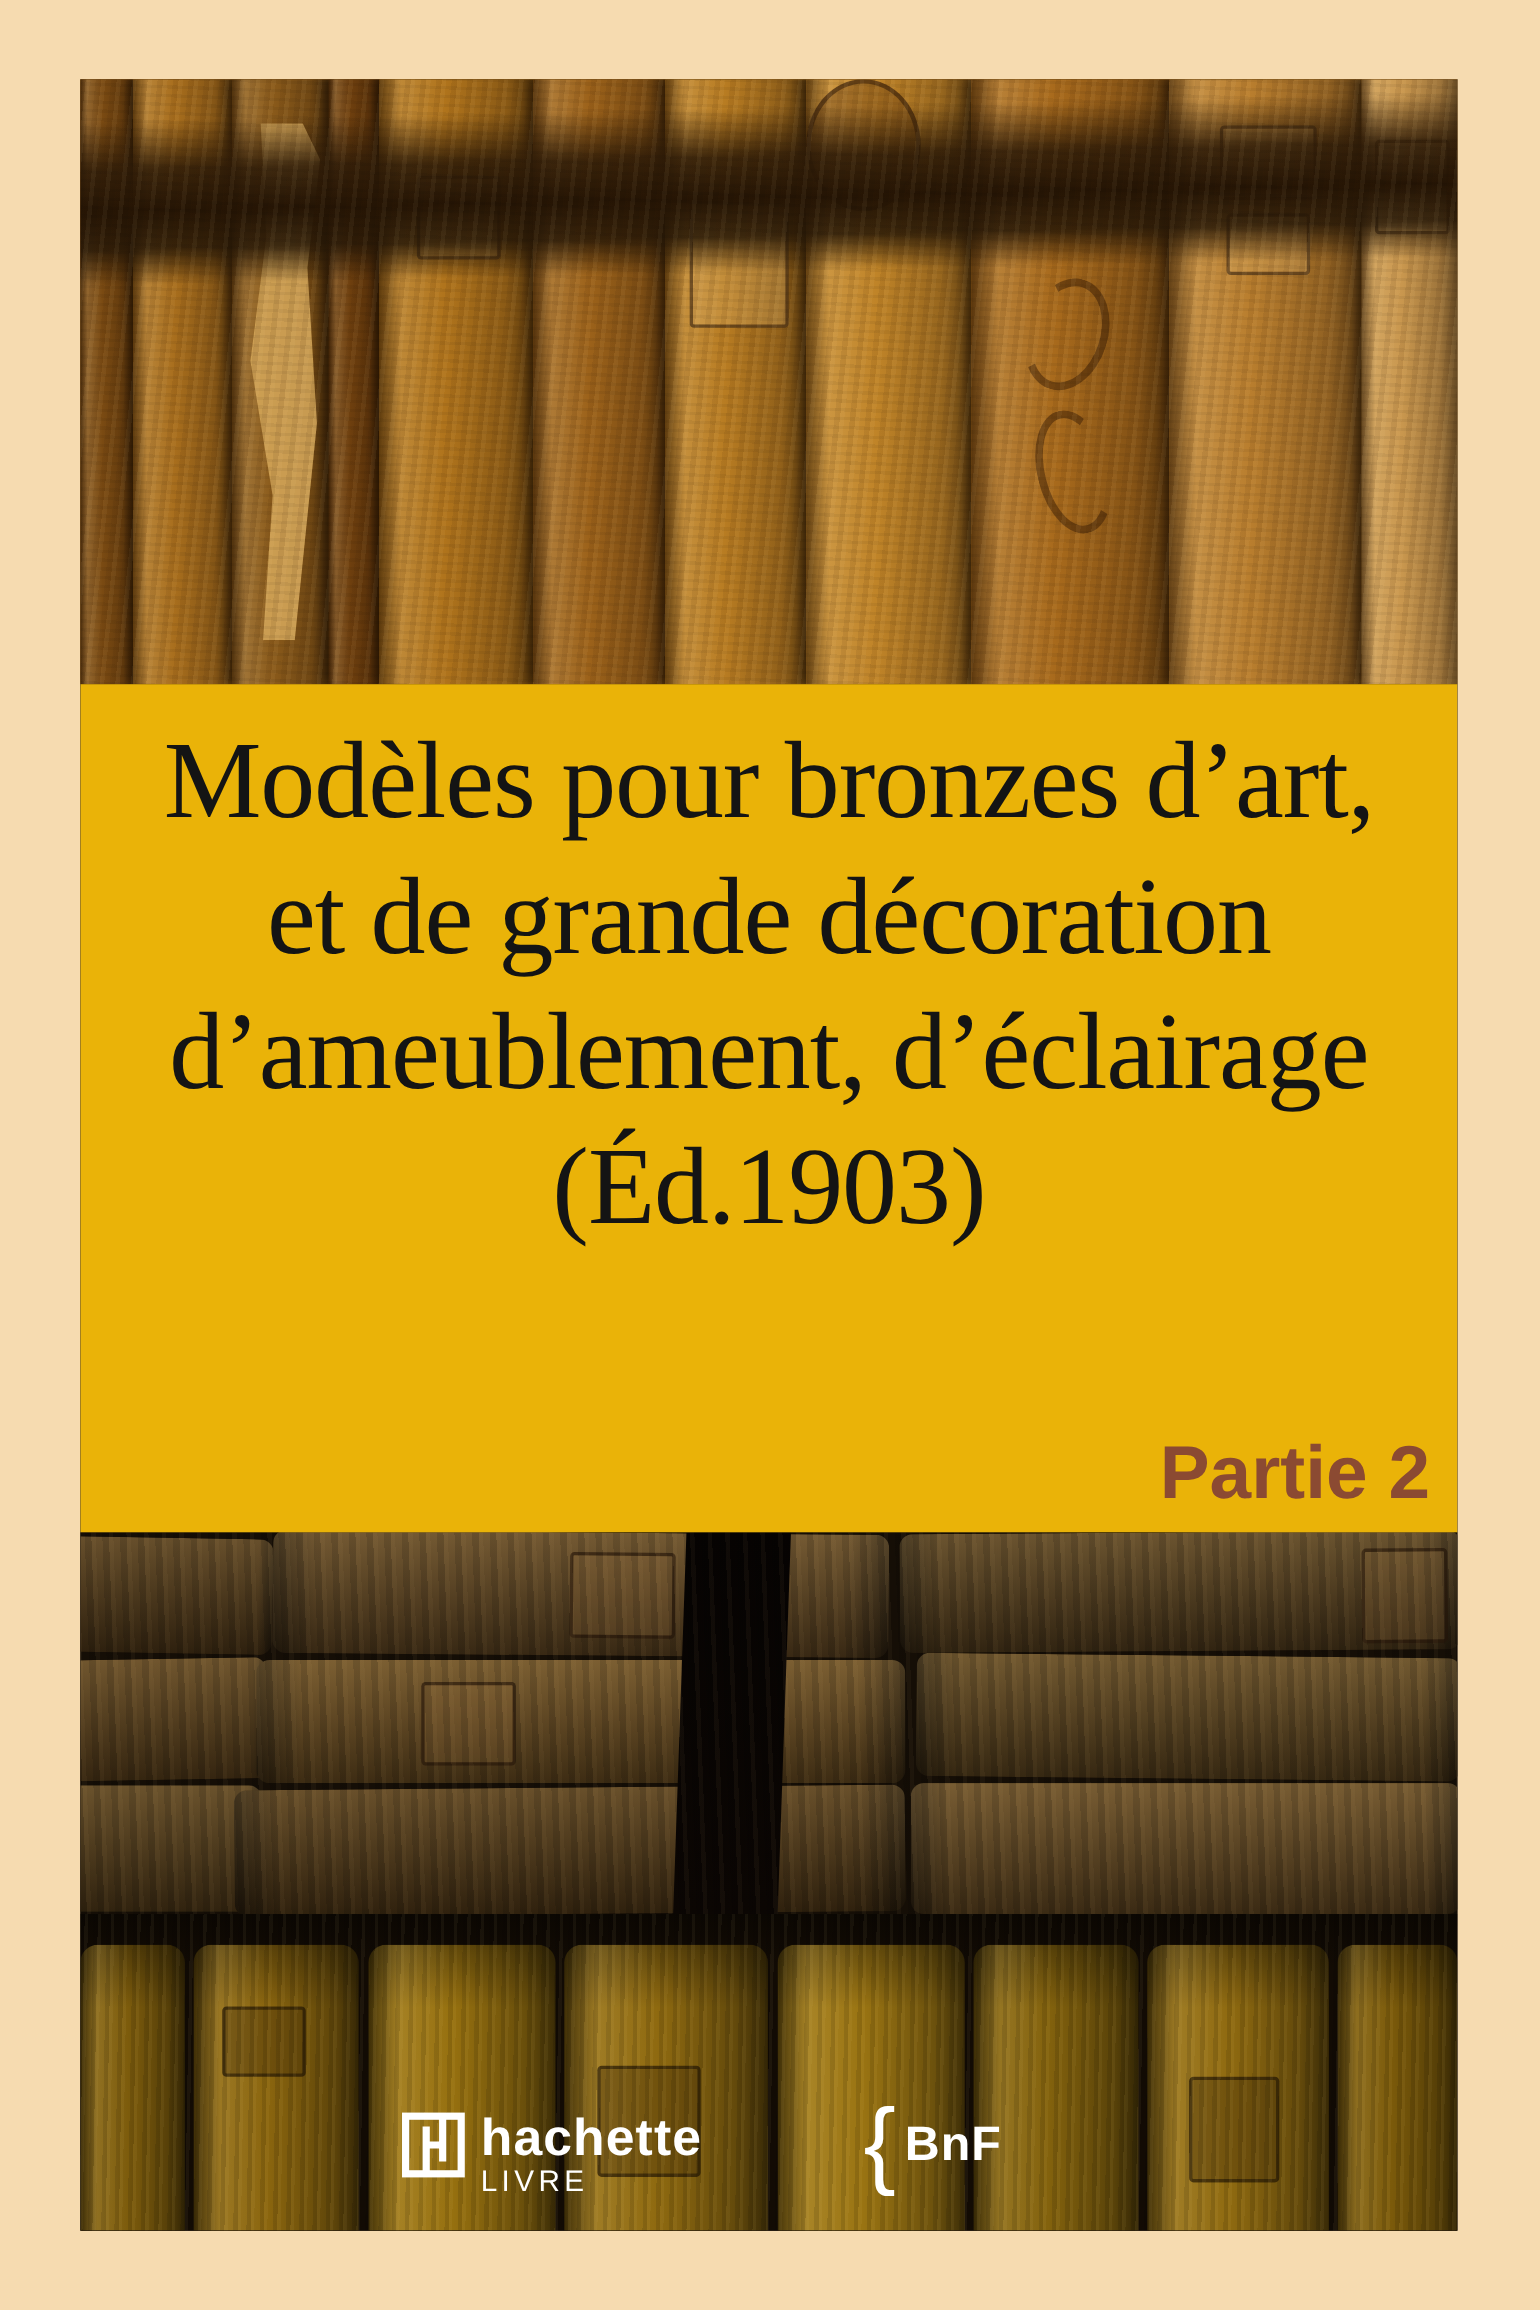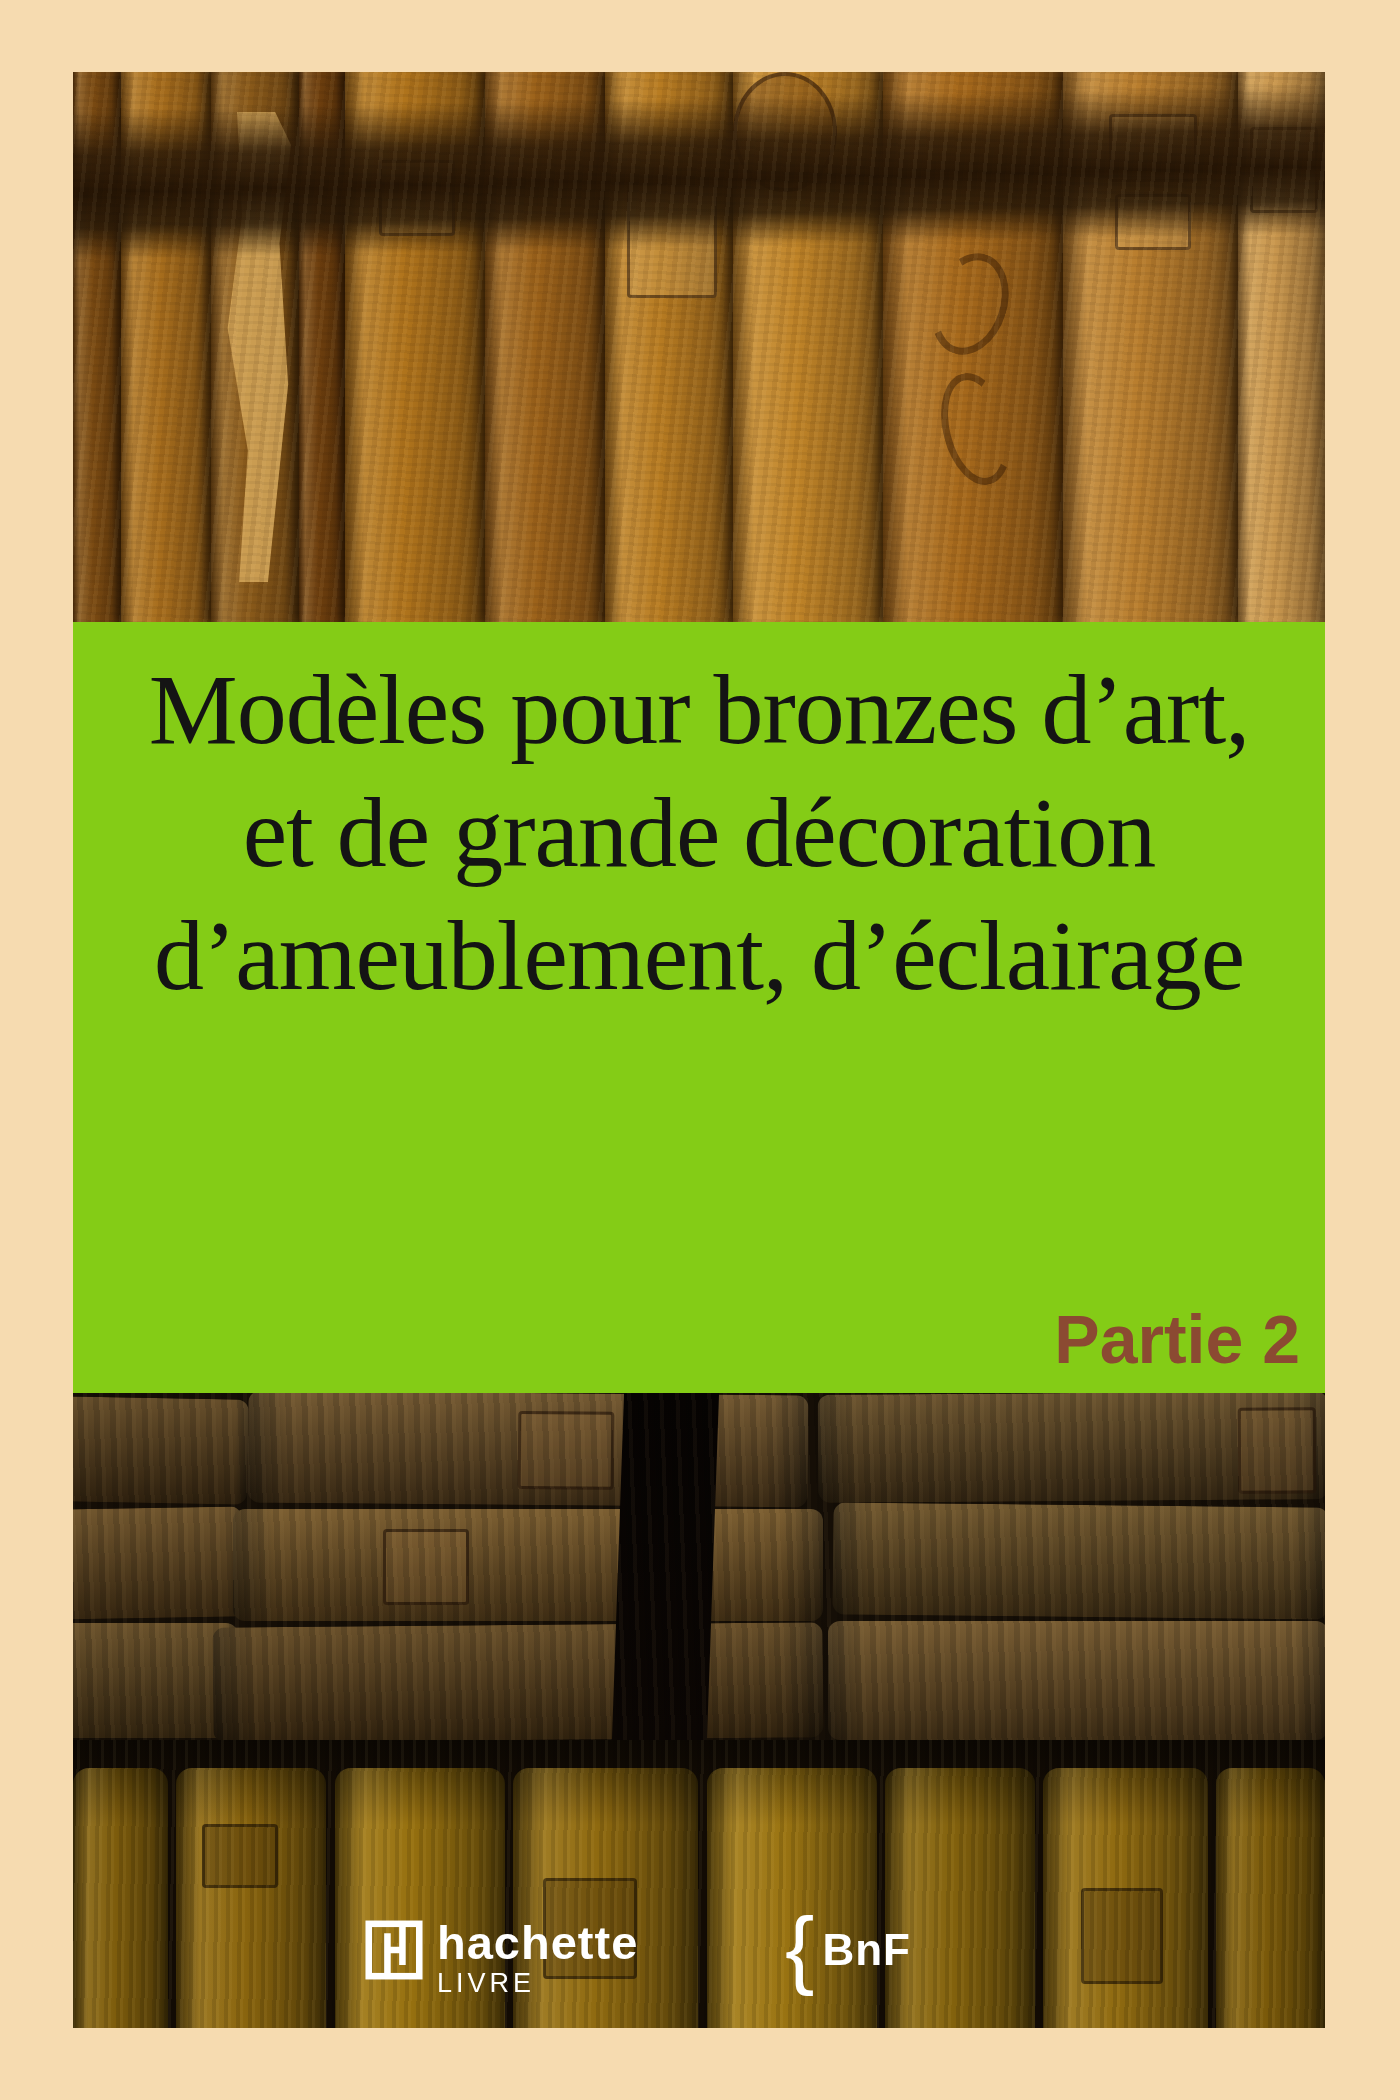--- a/index.html
+++ b/index.html
@@ -44,21 +44,21 @@
   .script-decor::before{left:10px; top:20px; width:60px; height:90px; border-left-color:transparent; transform:rotate(18deg);}
   .script-decor::after{left:20px; top:140px; width:52px; height:100px; border-right-color:transparent; transform:rotate(-14deg);}
   .shelf-shadow{position:absolute; left:-20px; top:25px; width:1300px; height:150px; z-index:3;
     background:linear-gradient(180deg, rgba(46,28,8,0) 0%, rgba(44,26,7,.88) 30%, #241404 55%, rgba(36,22,6,.85) 78%, rgba(46,28,8,0) 100%);
     transform:rotate(-1.2deg);}
   .books-top::after{content:""; position:absolute; inset:0; z-index:4; pointer-events:none;
     background-image:
       repeating-linear-gradient(96deg, rgba(60,30,5,.08) 0 5px, rgba(255,220,160,.05) 5px 9px, transparent 9px 14px),
       repeating-linear-gradient(2deg, rgba(0,0,0,.05) 0 3px, transparent 3px 8px);}
   
-  .band-white{position:absolute; left:0; top:550px; width:1252px; height:771px; background:#84cc16; z-index:6;}
+  .band-white{position:absolute; left:0; top:550px; width:1252px; height:771px; background:#eab308; z-index:6;}
   .title-block{padding-top:26px; text-align:center; font-family:"Liberation Serif", serif;
     font-size:100px; line-height:123px; color:#141414; letter-spacing:-1px;}
   .partie{position:absolute; right:25px; top:683px; font-family:"Liberation Sans", sans-serif;
     font-weight:bold; font-size:68px; line-height:68px; color:#8b4a32; letter-spacing:0;}
   
   .books-stack{position:absolute; left:0; top:1321px; width:1252px; height:347px; background:#150e06; overflow:hidden;}
   .stb{position:absolute; border-radius:12px;
     background-image:linear-gradient(180deg, rgba(255,220,150,.16), rgba(0,0,0,.38)),
                      linear-gradient(90deg, rgba(0,0,0,.5) 0%, transparent 7%, transparent 93%, rgba(0,0,0,.5) 100%);}
   .sl1{left:-15px; top:5px;   width:190px; height:105px; background-color:#4a3417; transform:rotate(1deg);}
@@ -143,20 +143,21 @@
         <div class="lab lab-d"></div>
       </div>
       <div class="shelf-shadow"></div>
     </div>
 
     <div class="band-white">
       <div class="title-block">
         <div>Modèles pour bronzes d’art,</div>
         <div>et de grande décoration</div>
         <div>d’ameublement, d’éclairage</div>
+        <div>(Éd.1903)</div>
       </div>
       <div class="partie">Partie 2</div>
     </div>
 
     <div class="books-stack">
       <div class="stb sl1"></div>
       <div class="stb sl2"></div>
       <div class="stb sl3"></div>
       <div class="stb sb1">
         <div class="stack-lab slab1"></div>

